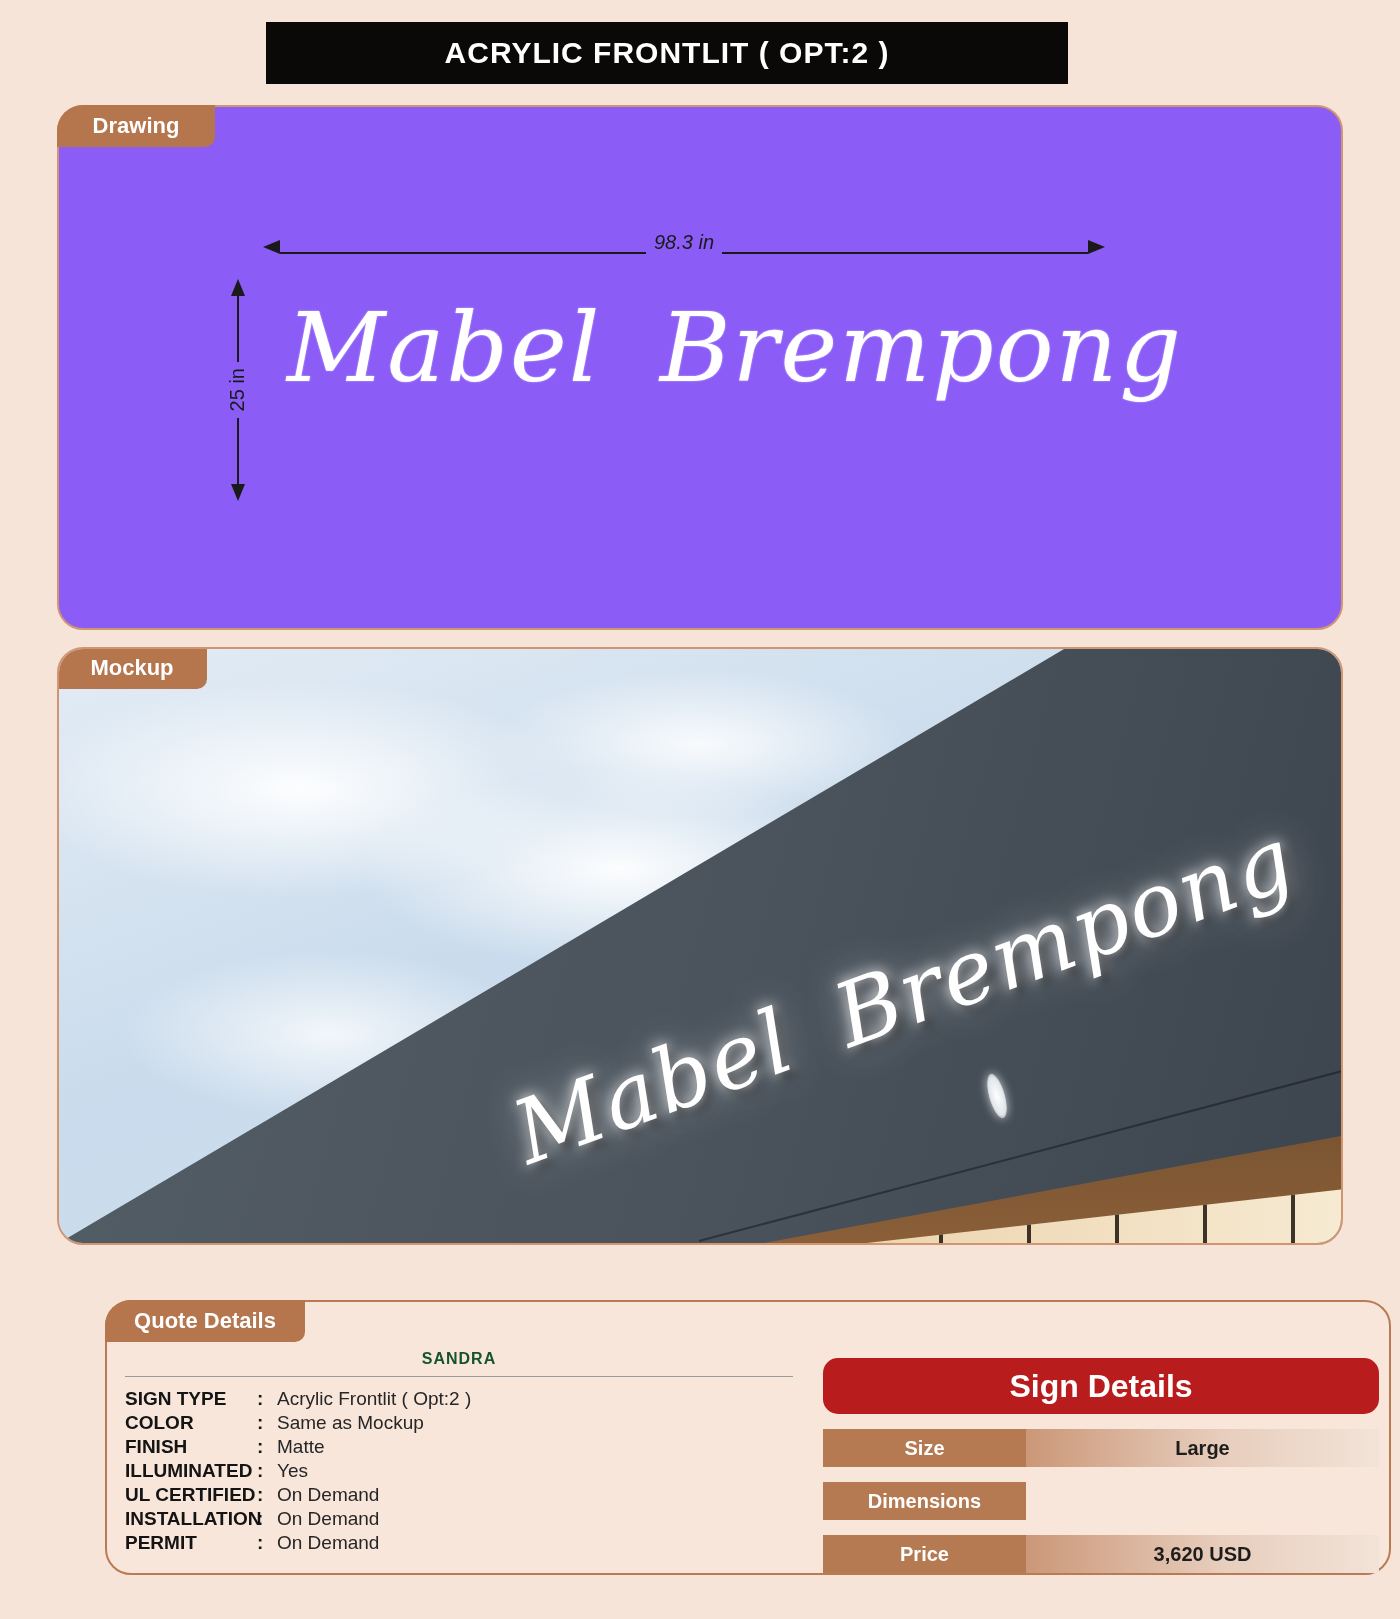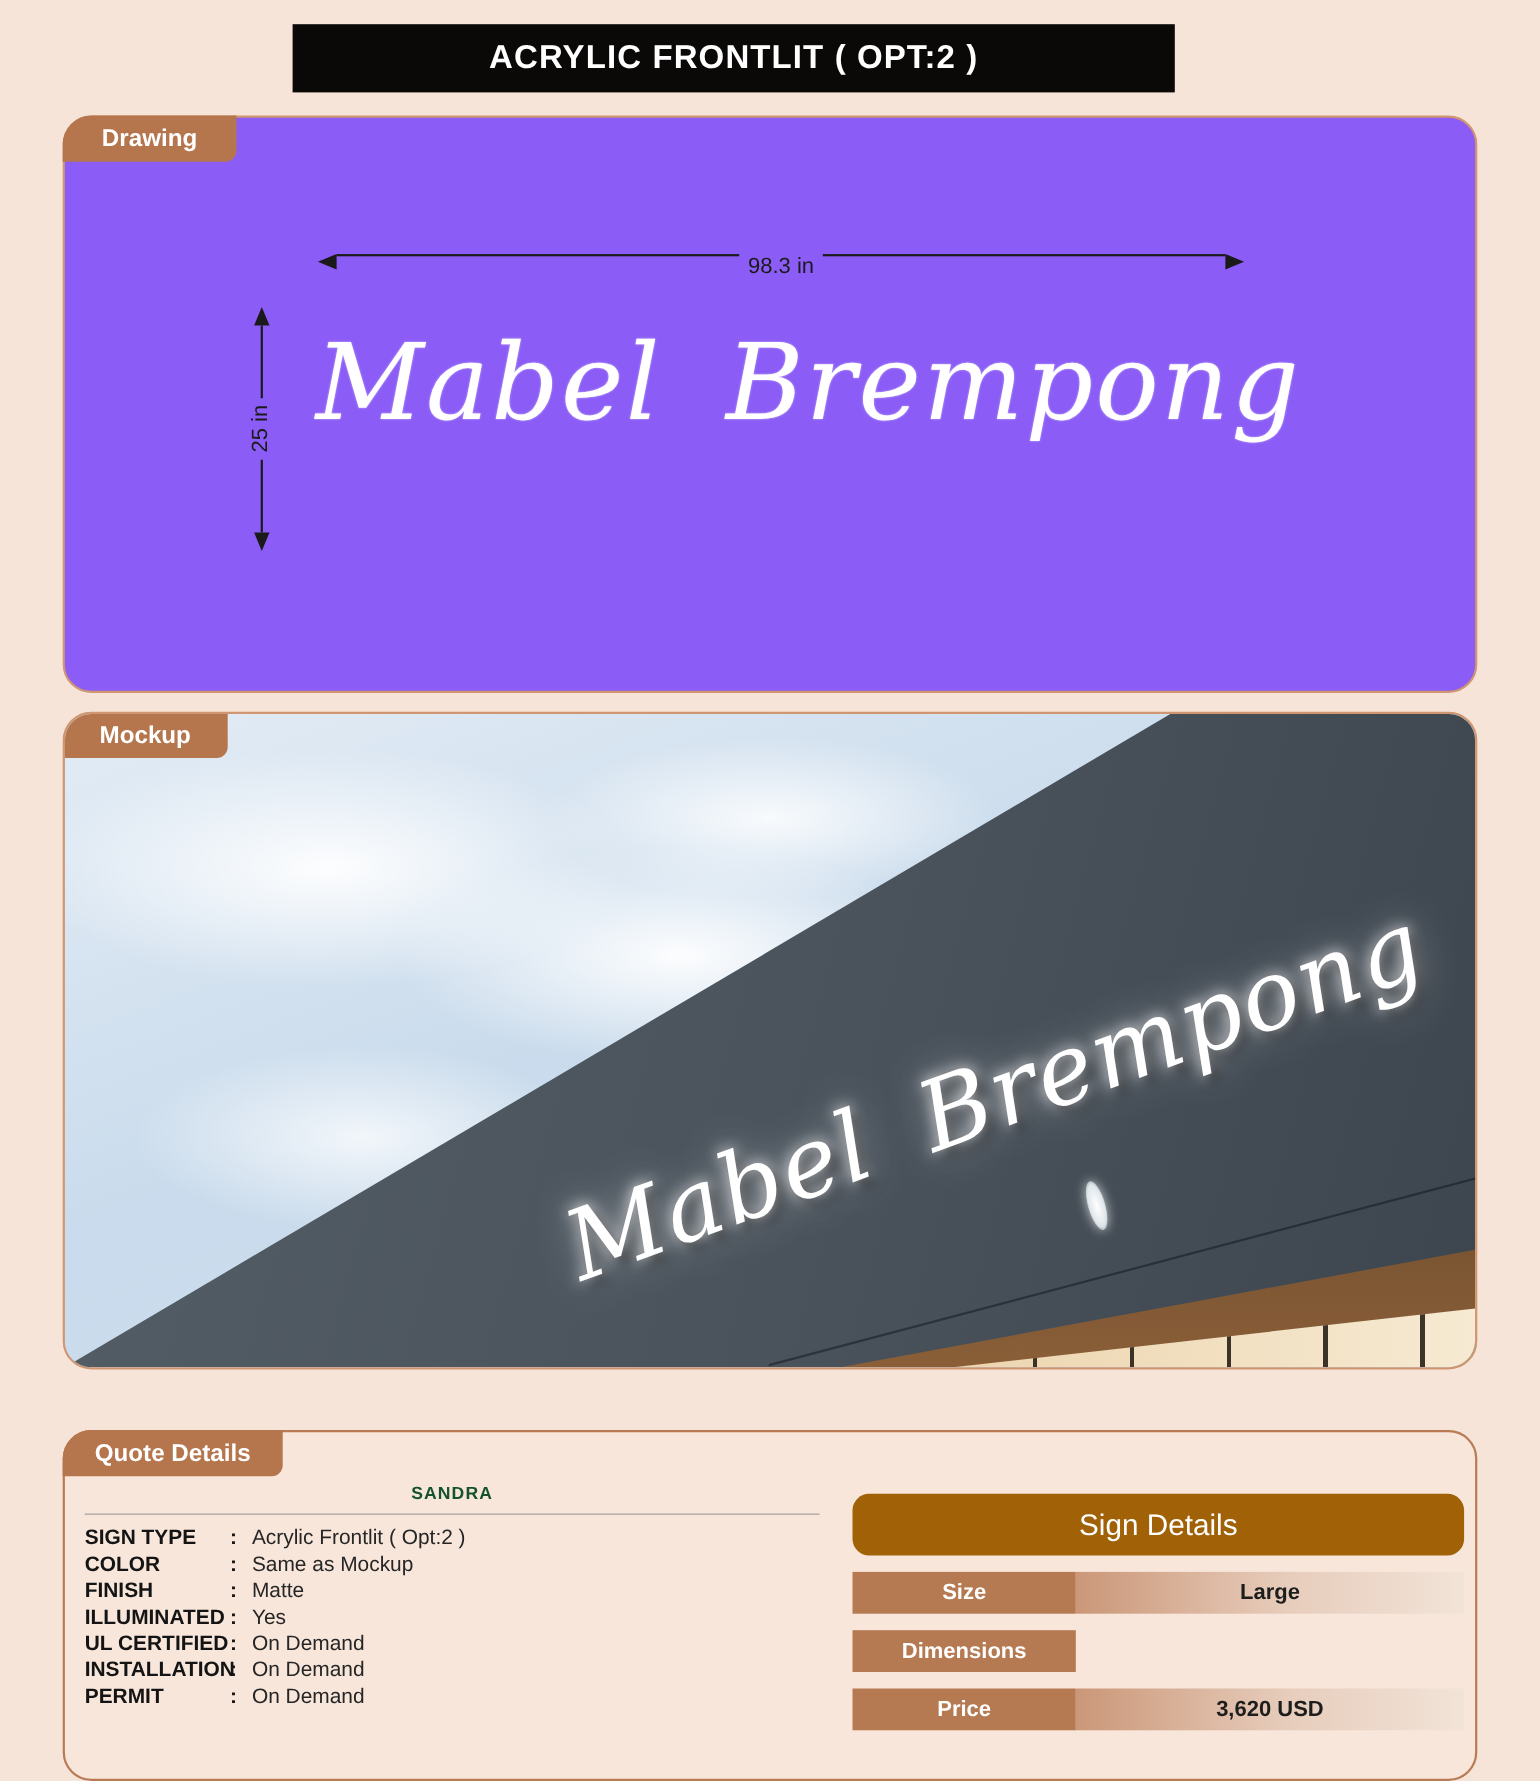--- a/index.html
+++ b/index.html
@@ -28,21 +28,21 @@
     background:#b5764e;color:#ffffff;
     display:flex;align-items:center;justify-content:center;
     font-size:22px;font-weight:800;
     border-radius:26px 0 10px 0;z-index:5;
   }
 
   
   .drawing-panel{top:105px;height:525px;background:#8b5cf6;}
   .tab-drawing{width:158px;}
   .dim{position:absolute;color:#1a1a1a;}
-  .h-dim{left:230px;top:124px;width:842px;display:flex;align-items:flex-start;}
+  .h-dim{left:204px;top:124px;width:842px;display:flex;align-items:flex-end;font-style:italic;}
   .h-dim .line{flex:1;height:0;border-top:2px solid #1a1a1a;}
   .dim-label{font-size:20px;color:#1a1a1a;white-space:nowrap;}
   .h-dim .dim-label{padding:0 8px;}
   .arr{width:0;height:0;}
   .arr-left{border-top:7px solid transparent;border-bottom:7px solid transparent;border-right:17px solid #1a1a1a;}
   .arr-right{border-top:7px solid transparent;border-bottom:7px solid transparent;border-left:17px solid #1a1a1a;}
   .v-dim{left:167px;top:172px;height:222px;display:flex;flex-direction:column;align-items:center;}
   .v-dim .vline{flex:1;width:0;border-left:2px solid #1a1a1a;}
   .arr-up{border-left:7px solid transparent;border-right:7px solid transparent;border-bottom:17px solid #1a1a1a;}
   .arr-down{border-left:7px solid transparent;border-right:7px solid transparent;border-top:17px solid #1a1a1a;}
@@ -98,40 +98,40 @@
     transform:rotate(-16deg);box-shadow:0 0 10px rgba(255,255,255,.7);
   }
   .mockup-sign{
     position:absolute;left:415px;top:295px;width:860px;
     text-align:center;font-size:88px;letter-spacing:2px;word-spacing:22px;
     transform:rotate(-20deg);
     text-shadow:4px 8px 10px rgba(0,0,0,.5),0 0 14px rgba(255,255,255,.95),0 0 38px rgba(255,255,255,.55);
   }
 
   
-  .quote-panel{top:1300px;height:319px;background:#f8e6db;border-color:#b87b54;}
+  .quote-panel{top:1300px;height:275px;background:#f8e6db;border-color:#b87b54;margin-left:48px;}
   .tab-quote{width:200px;}
   .quote-left{position:absolute;left:18px;top:48px;width:668px;}
   .client-name{
     text-align:center;font-size:16px;font-weight:800;letter-spacing:1px;color:#14532d;
   }
   .client-underline{border-bottom:1px solid #9a9a9a;margin-top:8px;}
   .fields{margin-top:10px;}
   .field-row{
     display:grid;grid-template-columns:132px 20px 1fr;
     font-size:19px;line-height:24px;color:#262626;
   }
   .field-label{font-weight:800;color:#141414;}
   .field-colon{font-weight:800;color:#141414;text-align:left;}
 
   .sign-details{position:absolute;left:716px;top:56px;width:556px;}
   .sd-header{
-    height:56px;background:#a16207;border-radius:15px;
-    display:flex;align-items:center;justify-content:center;
-    color:#ffffff;font-size:27px;font-weight:400;
+    height:56px;background:#b91c1c;border-radius:15px;
+    display:flex;align-items:center;justify-content:center;
+    color:#ffffff;font-size:32px;font-weight:700;
   }
   .sd-row{
     display:grid;grid-template-columns:203px 1fr;height:38px;margin-top:15px;
   }
   .sd-row:first-of-type{margin-top:13px;}
   .sd-label{
     background:#b57a52;color:#ffffff;font-size:20px;font-weight:800;
     display:flex;align-items:center;justify-content:center;
   }
   .sd-value{

